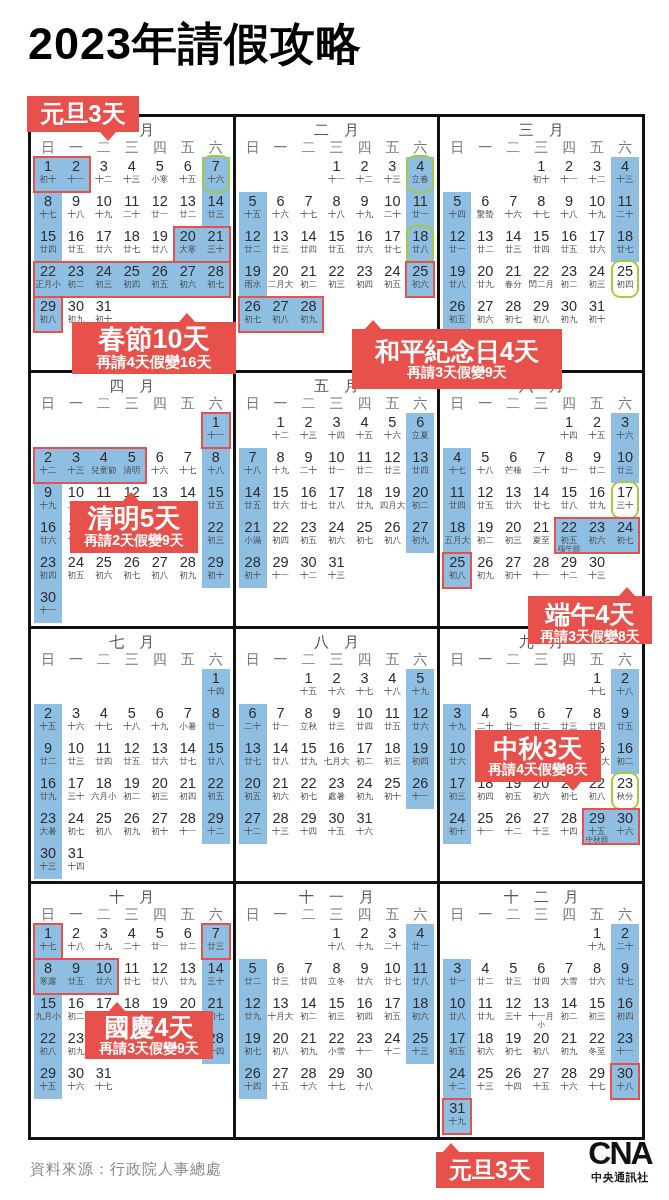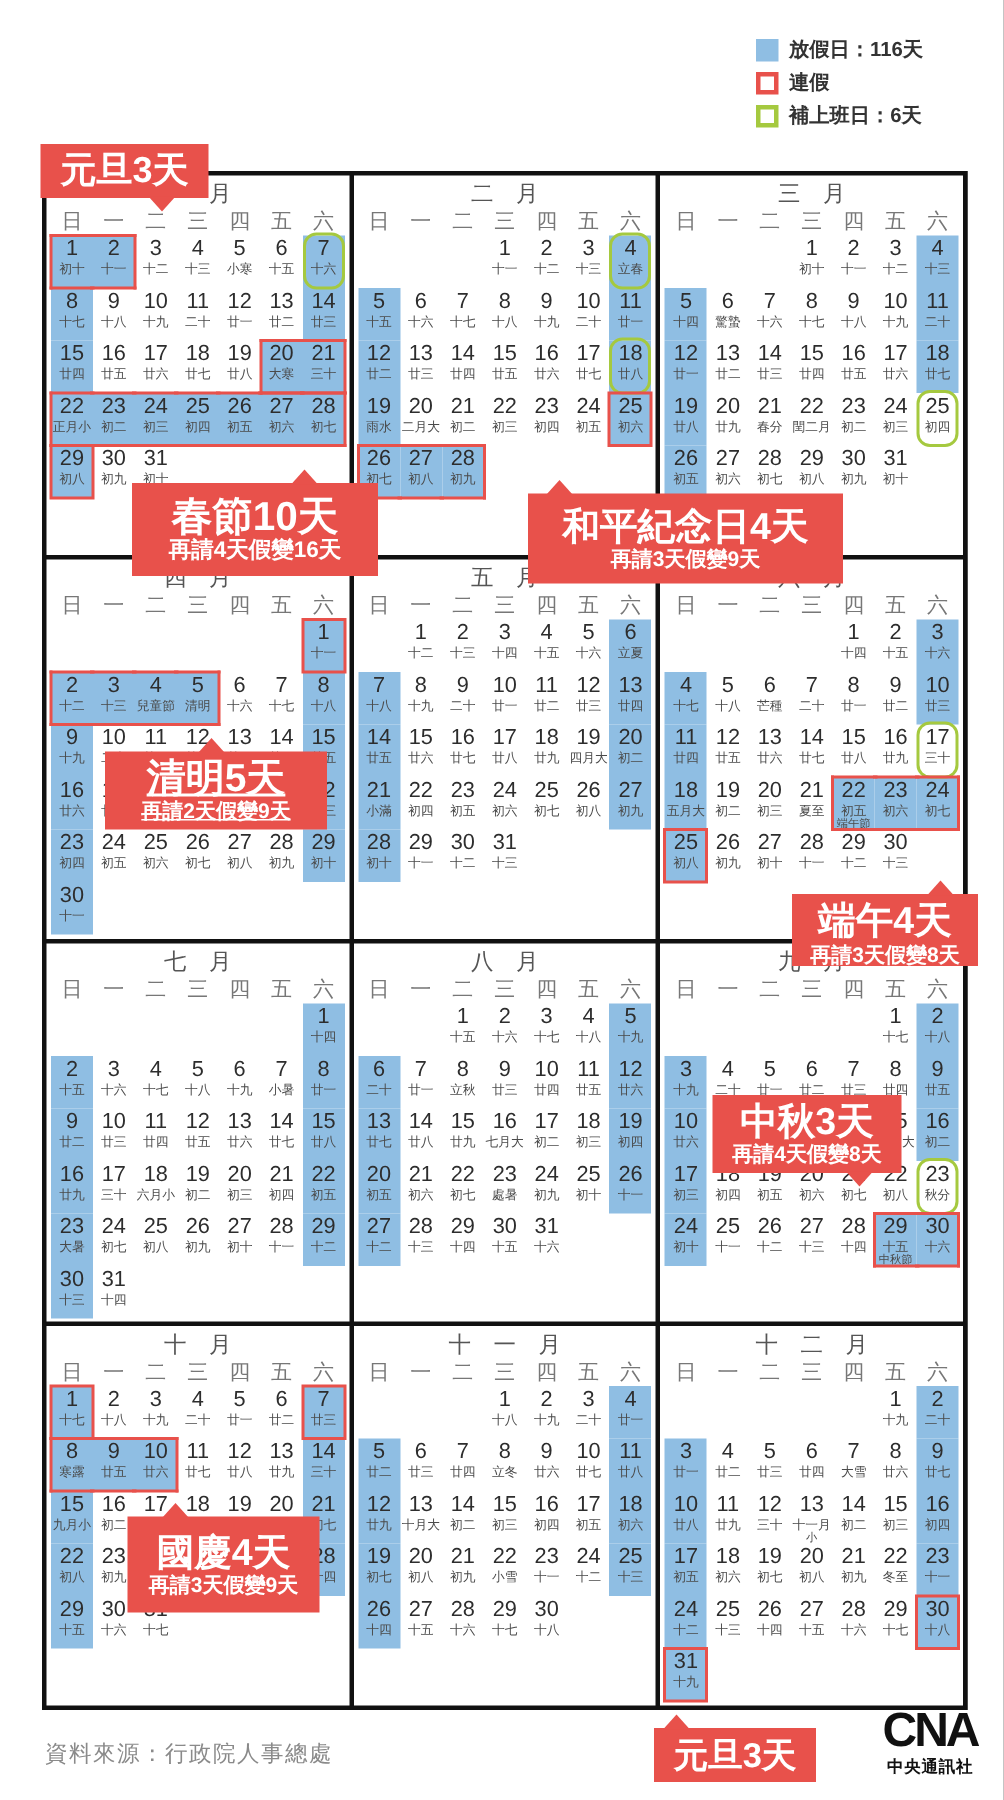--- a/index.html
+++ b/index.html
@@ -55,35 +55,22 @@
 
   .src{position:absolute;left:30px;top:1160px;font-size:15px;color:#8a8a8a;letter-spacing:1px;}
   .cna{position:absolute;left:583px;top:1136px;width:74px;text-align:center;color:#111;}
   .cna .mark{font-size:32px;font-weight:900;letter-spacing:-2px;line-height:34px;}
   .cna .cap{font-size:11px;margin-top:0;letter-spacing:0.5px;font-weight:700;}
 </style>
 </head>
 <body>
 
 <div class="page">
+  <div class="pagetitle">2023年請假攻略</div>
 
-  <div class="legend">
-    <div class="lrow">
-      <span class="sw sw-holiday"></span>
-      <span>放假日：116天</span>
-    </div>
-    <div class="lrow">
-      <span class="sw sw-streak"></span>
-      <span>連假</span>
-    </div>
-    <div class="lrow">
-      <span class="sw sw-makeup"></span>
-      <span>補上班日：6天</span>
-    </div>
-  </div>
 
   <div class="cal" id="cal">
       <div class="month">
         <div class="mtitle">一　月</div>
         <div class="wk">
           <span>日</span>
           <span>一</span>
           <span>二</span>
           <span>三</span>
           <span>四</span>
@@ -2477,41 +2464,41 @@
             </div>
           </div>
         </div>
       </div>
     </div>
 
   <div id="annos">
       <div class="callout pt-b" style="left: 27px; top: 96px; width: 112px; height: 36px; --px: 72%;">
         <div class="l1" style="font-size: 24px;">元旦3天</div>
       </div>
-      <div class="callout pt-t" style="left: 88px; top: 322px; width: 164px; height: 62px; text-align: right; --px: 70%;">
+      <div class="callout pt-t" style="left: 72px; top: 322px; width: 164px; height: 52px; text-align: right; --px: 70%;">
         <div class="l1" style="font-size: 27px;">春節10天</div>
         <div class="l2" style="font-size: 15px;">再請4天假變16天</div>
       </div>
       <div class="callout pt-t" style="left: 352px; top: 329px; width: 210px; height: 60px; --px: 10%;">
         <div class="l1" style="font-size: 25px;">和平紀念日4天</div>
         <div class="l2" style="font-size: 14px;">再請3天假變9天</div>
       </div>
-      <div class="callout pt-t" style="left: 70px; top: 501px; width: 148px; height: 52px; text-decoration: underline; --px: 48%;">
+      <div class="callout pt-t" style="left: 70px; top: 501px; width: 128px; height: 52px; --px: 48%;">
         <div class="l1" style="font-size: 26px;">清明5天</div>
         <div class="l2" style="font-size: 14px;">再請2天假變9天</div>
       </div>
       <div class="callout pt-t" style="left: 528px; top: 596px; width: 124px; height: 48px; justify-content: flex-end; --px: 80%;">
         <div class="l1" style="font-size: 25px;">端午4天</div>
         <div class="l2" style="font-size: 14px;">再請3天假變8天</div>
       </div>
       <div class="callout pt-b" style="left: 475px; top: 714px; width: 126px; height: 52px; margin-top: 16px; --px: 78%;">
         <div class="l1" style="font-size: 25px;">中秋3天</div>
         <div class="l2" style="font-size: 14px;">再請4天假變8天</div>
       </div>
-      <div class="callout pt-t" style="left: 85px; top: 1011px; width: 128px; height: 64px; --px: 25%;">
+      <div class="callout pt-t" style="left: 85px; top: 1011px; width: 128px; height: 48px; --px: 25%;">
         <div class="l1" style="font-size: 25px;">國慶4天</div>
         <div class="l2" style="font-size: 14px;">再請3天假變9天</div>
       </div>
       <div class="callout pt-t" style="left: 436px; top: 1152px; width: 108px; height: 36px; --px: 14%;">
         <div class="l1" style="font-size: 23px;">元旦3天</div>
       </div>
     </div>
 
   <div class="src">資料來源：行政院人事總處</div>
   <div class="cna">

